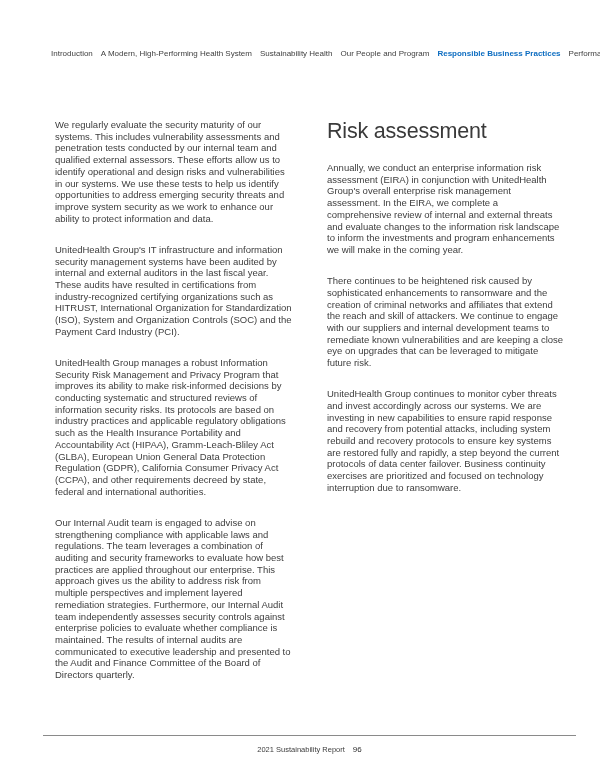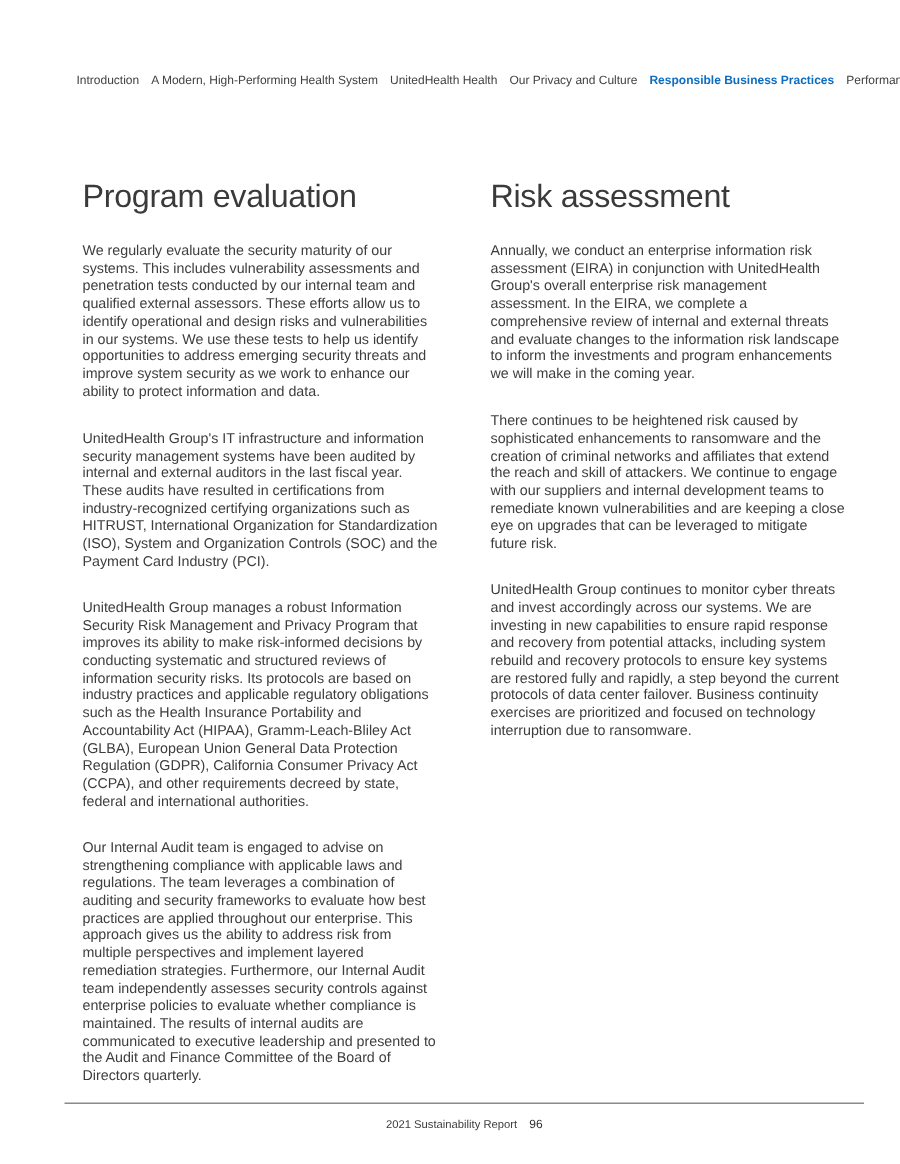--- a/index.html
+++ b/index.html
@@ -74,30 +74,29 @@
   }
 </style>
 </head>
 <body>
 
 <div class="page">
 
   <nav class="topnav">
     <span class="nav-item">Introduction</span>
     <span class="nav-item">A Modern, High-Performing Health System</span>
-    <span class="nav-item">UnitedHealth Health</span>
-    <span class="nav-item">Our Privacy and Culture</span>
+    <span class="nav-item">Sustainability Health</span>
+    <span class="nav-item">Our People and Program</span>
     <span class="nav-item active" style="color: rgb(13, 109, 193); text-align: right;">Responsible Business Practices</span>
     <span class="nav-item">Performance Data</span>
   </nav>
 
   <main class="main">
 
     <section class="col">
-      <h1>Program evaluation</h1>
       <p>We regularly evaluate the security maturity of our systems. This includes vulnerability assessments and penetration tests conducted by our internal team and qualified external assessors. These efforts allow us to identify operational and design risks and vulnerabilities in our systems. We use these tests to help us identify opportunities to address emerging security threats and improve system security as we work to enhance our ability to protect information and data.</p>
       <p>UnitedHealth Group's IT infrastructure and information security management systems have been audited by internal and external auditors in the last fiscal year. These audits have resulted in certifications from industry-recognized certifying organizations such as HITRUST, International Organization for Standardization (ISO), System and Organization Controls (SOC) and the Payment Card Industry (PCI).</p>
       <p>UnitedHealth Group manages a robust Information Security Risk Management and Privacy Program that improves its ability to make risk-informed decisions by conducting systematic and structured reviews of information security risks. Its protocols are based on industry practices and applicable regulatory obligations such as the Health Insurance Portability and Accountability Act (HIPAA), Gramm-Leach-Bliley Act (GLBA), European Union General Data Protection Regulation (GDPR), California Consumer Privacy Act (CCPA), and other requirements decreed by state, federal and international authorities.</p>
       <p>Our Internal Audit team is engaged to advise on strengthening compliance with applicable laws and regulations. The team leverages a combination of auditing and security frameworks to evaluate how best practices are applied throughout our enterprise. This approach gives us the ability to address risk from multiple perspectives and implement layered remediation strategies. Furthermore, our Internal Audit team independently assesses security controls against enterprise policies to evaluate whether compliance is maintained. The results of internal audits are communicated to executive leadership and presented to the Audit and Finance Committee of the Board of Directors quarterly.</p>
     </section>
 
     <section class="col">
       <h1>Risk assessment</h1>
       <p>Annually, we conduct an enterprise information risk assessment (EIRA) in conjunction with UnitedHealth Group's overall enterprise risk management assessment. In the EIRA, we complete a comprehensive review of internal and external threats and evaluate changes to the information risk landscape to inform the investments and program enhancements we will make in the coming year.</p>
       <p>There continues to be heightened risk caused by sophisticated enhancements to ransomware and the creation of criminal networks and affiliates that extend the reach and skill of attackers. We continue to engage with our suppliers and internal development teams to remediate known vulnerabilities and are keeping a close eye on upgrades that can be leveraged to mitigate future risk.</p>

